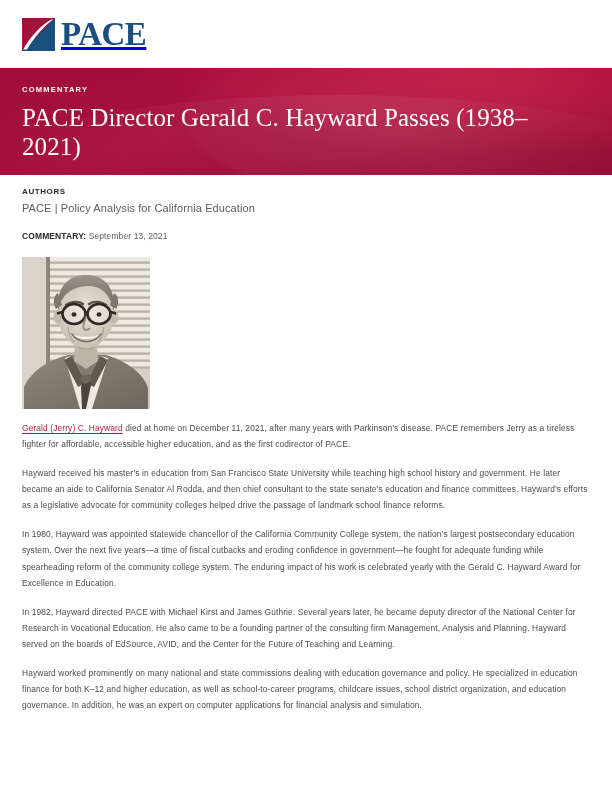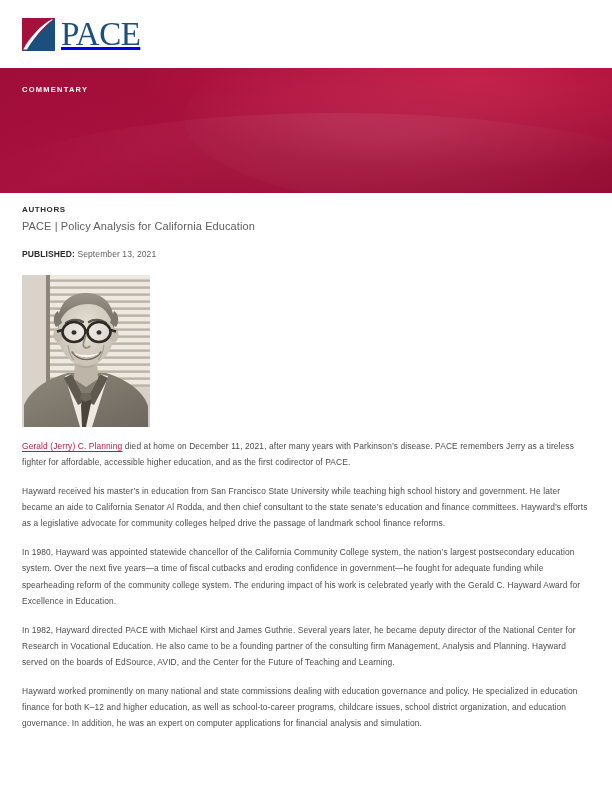--- a/index.html
+++ b/index.html
@@ -29,32 +29,32 @@
     margin-left: 22px;
     gap: 6px;
   }
   .logo-mark {
     width: 33px;
     height: 33px;
     display: block;
   }
   .logo-word {
     font-family: "Liberation Serif", serif;
-    font-weight: normal;
+    font-weight: bold;
     font-size: 33px;
     letter-spacing: -0.5px;
     color: #1b4f7e;
     line-height: 1;
     display: block;
   }
 
   
   .hero {
     position: relative;
-    height: 125px;
+    height: 107px;
     background:
       radial-gradient(ellipse 120% 160% at 78% 8%, rgba(196,30,72,0.95) 0%, rgba(166,13,55,0.35) 46%, rgba(142,8,44,0) 78%),
       linear-gradient(160deg, #9e0d38 0%, #a8123f 38%, #97082f 72%, #8d0a2e 100%);
     overflow: hidden;
   }
   .hero-swoosh-a,
   .hero-swoosh-b {
     position: absolute;
     pointer-events: none;
   }
@@ -174,28 +174,29 @@
     </span>
     <span class="logo-word">PACE</span>
   </a>
 </header>
 
 <section class="hero">
   <span class="hero-swoosh-a"></span>
   <span class="hero-swoosh-b"></span>
   <div class="hero-inner">
     <p class="eyebrow">COMMENTARY</p>
+    <h1 class="hero-title">PACE Director Gerald C. Hayward Passes (1938–2021)</h1>
   </div>
 </section>
 
 <section class="meta">
   <p class="meta-label">AUTHORS</p>
   <p class="meta-value">PACE  |  Policy Analysis for California Education</p>
   <p class="published">
-    <b>PUBLISHED:</b>
+    <b>COMMENTARY:</b>
     <span>September 13, 2021</span>
   </p>
 </section>
 
 <figure class="portrait-wrap" style="margin:0;">
   <span class="portrait" aria-label="Black-and-white portrait photograph of Gerald C. Hayward, a smiling man wearing glasses and a suit, seated in front of window blinds">
     <svg class="portrait" viewBox="0 0 128 152" xmlns="http://www.w3.org/2000/svg" role="img">
       <defs>
         <linearGradient id="blindGrad" x1="0" y1="0" x2="0" y2="1">
           <stop offset="0%" stop-color="#f0ece4"></stop>
@@ -264,19 +265,19 @@
 
       <path d="M46 70 C47 78 49 82 52 85" stroke="#a79f91" stroke-width="1.2" fill="none"></path>
       <path d="M82 70 C81 78 79 82 76 85" stroke="#a79f91" stroke-width="1.2" fill="none"></path>
       <path d="M56 90 C60 93 68 93 72 90" stroke="#ada494" stroke-width="1.1" fill="none"></path>
     </svg>
   </span>
 </figure>
 
 <article class="article">
   <p>
-    <a class="inline-link" href="#">Gerald (Jerry) C. Planning</a><span> died at home on December 11, 2021, after many years with Parkinson’s disease. PACE remembers Jerry as a tireless fighter for affordable, accessible higher education, and as the first codirector of PACE.</span>
+    <a class="inline-link" href="#">Gerald (Jerry) C. Hayward</a><span> died at home on December 11, 2021, after many years with Parkinson’s disease. PACE remembers Jerry as a tireless fighter for affordable, accessible higher education, and as the first codirector of PACE.</span>
   </p>
   <p>Hayward received his master’s in education from San Francisco State University while teaching high school history and government. He later became an aide to California Senator Al Rodda, and then chief consultant to the state senate’s education and finance committees. Hayward’s efforts as a legislative advocate for community colleges helped drive the passage of landmark school finance reforms.</p>
   <p>In 1980, Hayward was appointed statewide chancellor of the California Community College system, the nation’s largest postsecondary education system. Over the next five years—a time of fiscal cutbacks and eroding confidence in government—he fought for adequate funding while spearheading reform of the community college system. The enduring impact of his work is celebrated yearly with the Gerald C. Hayward Award for Excellence in Education.</p>
   <p>In 1982, Hayward directed PACE with Michael Kirst and James Guthrie. Several years later, he became deputy director of the National Center for Research in Vocational Education. He also came to be a founding partner of the consulting firm Management, Analysis and Planning. Hayward served on the boards of EdSource, AVID, and the Center for the Future of Teaching and Learning.</p>
   <p>Hayward worked prominently on many national and state commissions dealing with education governance and policy. He specialized in education finance for both K–12 and higher education, as well as school-to-career programs, childcare issues, school district organization, and education governance. In addition, he was an expert on computer applications for financial analysis and simulation.</p>
 </article>
 
 </body></html>

